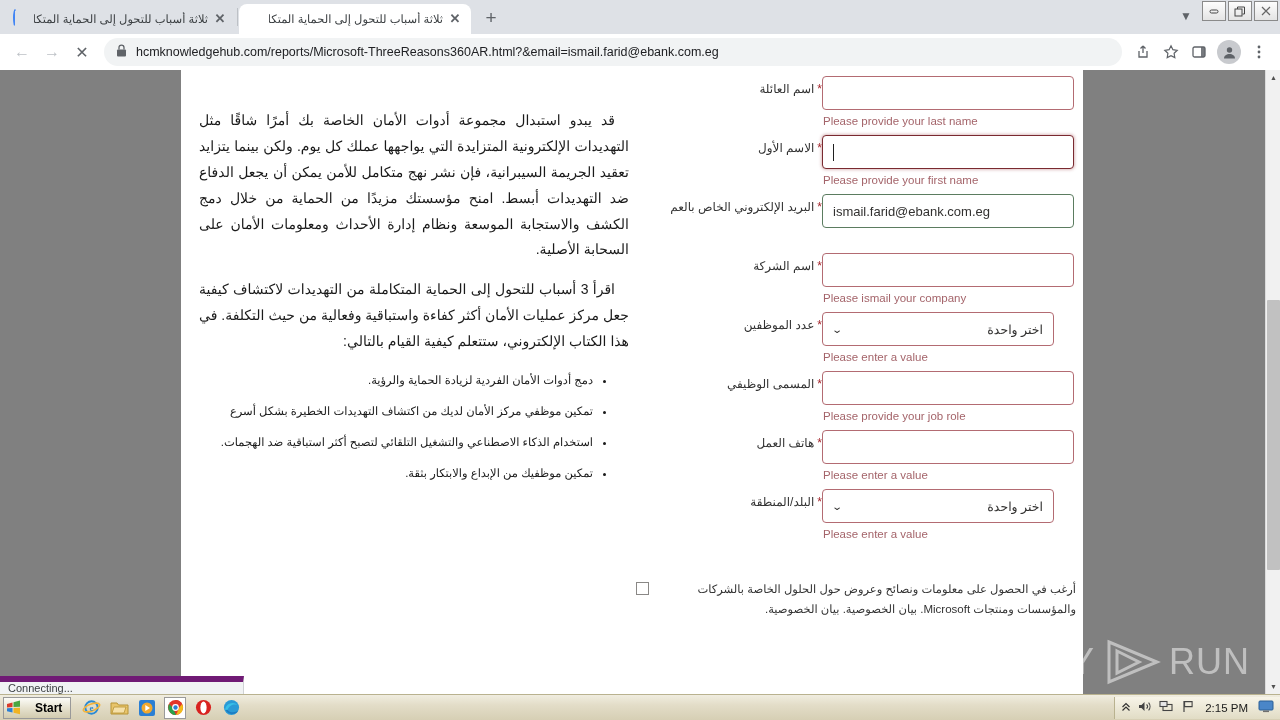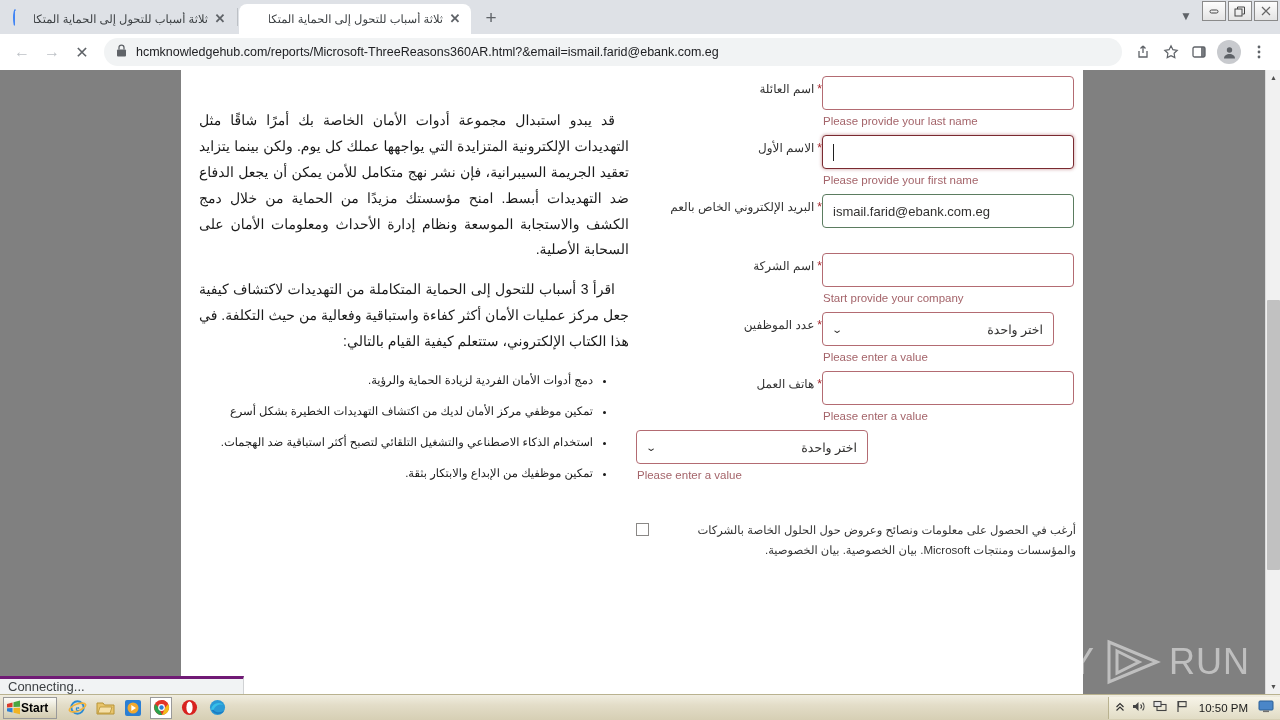--- a/index.html
+++ b/index.html
@@ -345,25 +345,25 @@
     color: #ffffff;
     font-family: "Liberation Sans", sans-serif;
   }
 
   
   #status-bar {
     position: absolute;
     left: 0; bottom: 26px;
     width: 244px; height: 18px;
     background: #f1f3f4;
-    border-top: 3px solid #701a75;
+    border-top: 6px solid #701a75;
     border-right: 1px solid #d0d2d4;
     display: flex; align-items: center;
     padding-left: 8px;
-    font-size: 13px;
+    font-size: 11px;
     color: #3c4043;
     z-index: 5;
   }
 
   
   #taskbar {
     position: absolute;
     left: 0; bottom: 0;
     width: 1280px; height: 26px;
     background: linear-gradient(#f0ede0, #e3ddc8 40%, #d6cfb4);
@@ -371,21 +371,21 @@
     display: flex; align-items: center;
   }
   #start-btn {
     display: flex; align-items: center;
     height: 22px;
     margin: 0 6px 0 3px;
     padding: 0 8px 0 2px;
     border: 1px solid #999;
     background: linear-gradient(#fcfcf8, #e6e2cf 50%, #d2cbaf);
     font-weight: bold; font-size: 12px; color: #000;
-    gap: 0;
+    gap: 14px;
   }
   #win-flag {
     width: 15px; height: 15px;
     position: relative;
   }
   .ql-icon {
     width: 22px; height: 22px;
     margin: 0 3px;
     display: flex; align-items: center; justify-content: center;
   }
@@ -556,49 +556,61 @@
               <div class="f-input valid">ismail.farid@ebank.com.eg</div>
             </div>
           </div>
 
           <div class="form-row">
             <div class="f-label">
               <span class="req-star">*</span><span>اسم الشركة</span>
             </div>
             <div class="f-control">
               <div class="f-input"></div>
-              <div class="f-msg">Start provide your company</div>
+              <div class="f-msg">Please ismail your company</div>
             </div>
           </div>
 
           <div class="form-row">
             <div class="f-label">
               <span class="req-star">*</span><span>عدد الموظفين</span>
             </div>
             <div class="f-control">
               <div class="f-select">
                 <span>اختر واحدة</span>
                 <span class="sel-chevron">⌄</span>
               </div>
               <div class="f-msg">Please enter a value</div>
             </div>
           </div>
 
+          <div class="form-row">
+            <div class="f-label">
+              <span class="req-star">*</span><span>المسمى الوظيفي</span>
+            </div>
+            <div class="f-control">
+              <div class="f-input"></div>
+              <div class="f-msg">Please provide your job role</div>
+            </div>
+          </div>
 
           <div class="form-row">
             <div class="f-label">
               <span class="req-star">*</span><span>هاتف العمل</span>
             </div>
             <div class="f-control">
               <div class="f-input"></div>
               <div class="f-msg">Please enter a value</div>
             </div>
           </div>
 
           <div class="form-row">
+            <div class="f-label">
+              <span class="req-star">*</span><span>البلد/المنطقة</span>
+            </div>
             <div class="f-control">
               <div class="f-select">
                 <span>اختر واحدة</span>
                 <span class="sel-chevron">⌄</span>
               </div>
               <div class="f-msg">Please enter a value</div>
             </div>
           </div>
 
           <div id="consent-row">
@@ -710,21 +722,21 @@
           <rect x="4" y="4.5" width="9" height="6" fill="none" stroke="#444" stroke-width="1.1"></rect>
           <rect x="1" y="1.5" width="7" height="5" fill="#e8e8e8" stroke="#444" stroke-width="1.1"></rect>
         </svg>
     </span>
     <span>
       <svg width="14" height="13" viewBox="0 0 14 13">
           <path d="M3 1v11" stroke="#444" stroke-width="1.2" fill="none"></path>
           <path d="M3.6 1.6h7.5v5H3.6z" fill="none" stroke="#444" stroke-width="1.1"></path>
         </svg>
     </span>
-    <span id="tray-time">10:50 PM</span>
+    <span id="tray-time">2:15 PM</span>
     <span>
       <svg width="16" height="13" viewBox="0 0 16 13">
           <rect x="1" y="1" width="14" height="9" rx="1" fill="#4a86c8" stroke="#2a5f96" stroke-width="1"></rect>
           <rect x="5" y="10.5" width="6" height="1.6" fill="#6f6f6f"></rect>
         </svg>
     </span>
   </div>
 </div>
 
 </body></html>

